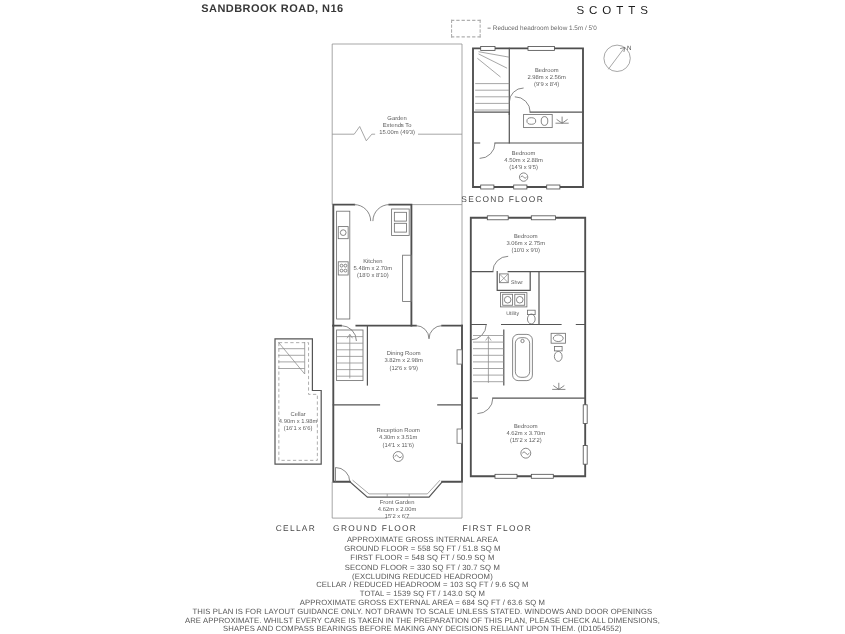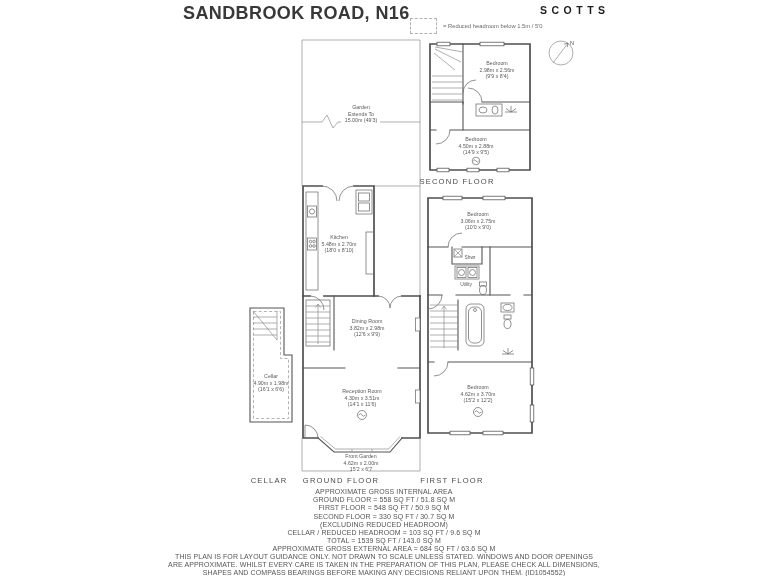--- a/index.html
+++ b/index.html
@@ -1,20 +1,20 @@
 <!DOCTYPE html>
 <html><head>
 <meta charset="utf-8">
 <style>
   html,body{margin:0;padding:0;background:#ffffff;}
   .page{position:relative;width:768px;height:576px;background:#ffffff;overflow:hidden;
         font-family:"Liberation Sans",sans-serif;color:#555;}
-  .title{position:absolute;left:183px;top:3px;font-size:18px;font-weight:600;
+  .title{position:absolute;left:183px;top:3px;font-size:10px;font-weight:600;
          letter-spacing:0.4px;color:#383838;}
-  .brand{position:absolute;left:540px;top:4px;font-size:10.5px;font-weight:700;
+  .brand{position:absolute;left:524px;top:4px;font-size:10.5px;font-weight:400;
          letter-spacing:4.5px;color:#1c1c1c;}
   .legend{position:absolute;left:410px;top:18px;display:flex;align-items:center;}
   .legend-box{display:inline-block;width:25px;height:14px;border:1px dashed #b0b0b0;background:#fff;}
   .legend-text{font-size:5.8px;color:#6a6a6a;margin-left:6px;white-space:nowrap;}
   svg.plan{position:absolute;left:0;top:0;}
   .w2{stroke:#4f4f4f;stroke-width:1.7;fill:none;stroke-linecap:square;}
   .w1{stroke:#555;stroke-width:1.1;fill:none;stroke-linecap:square;}
   .tn{stroke:#8d8d8d;stroke-width:0.7;fill:none;}
   .fxn{stroke:#6e6e6e;stroke-width:0.75;fill:none;}
   .fx{stroke:#6e6e6e;stroke-width:0.75;fill:#fff;}

